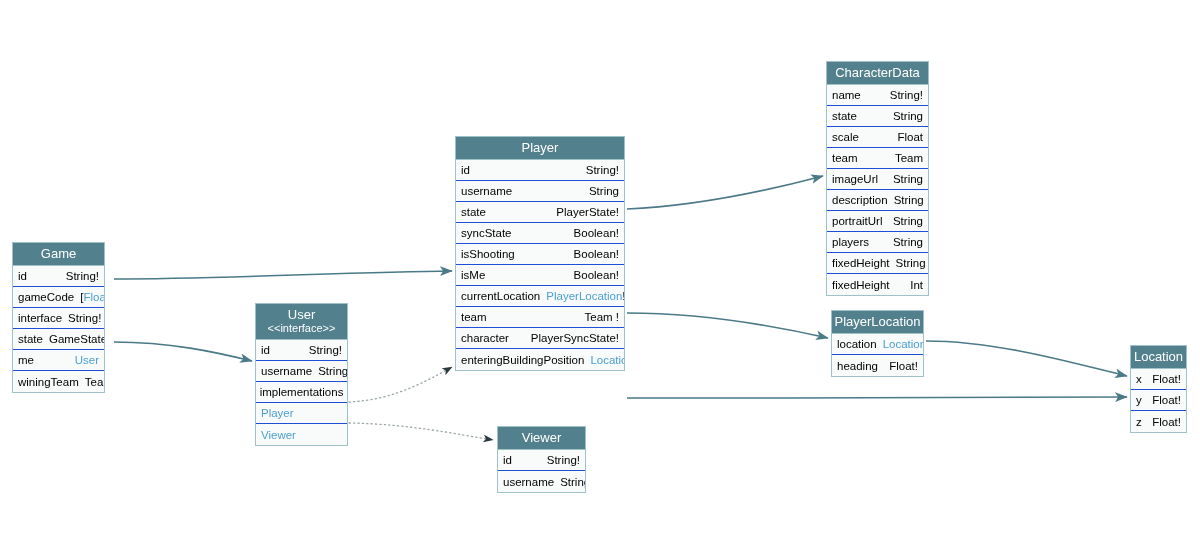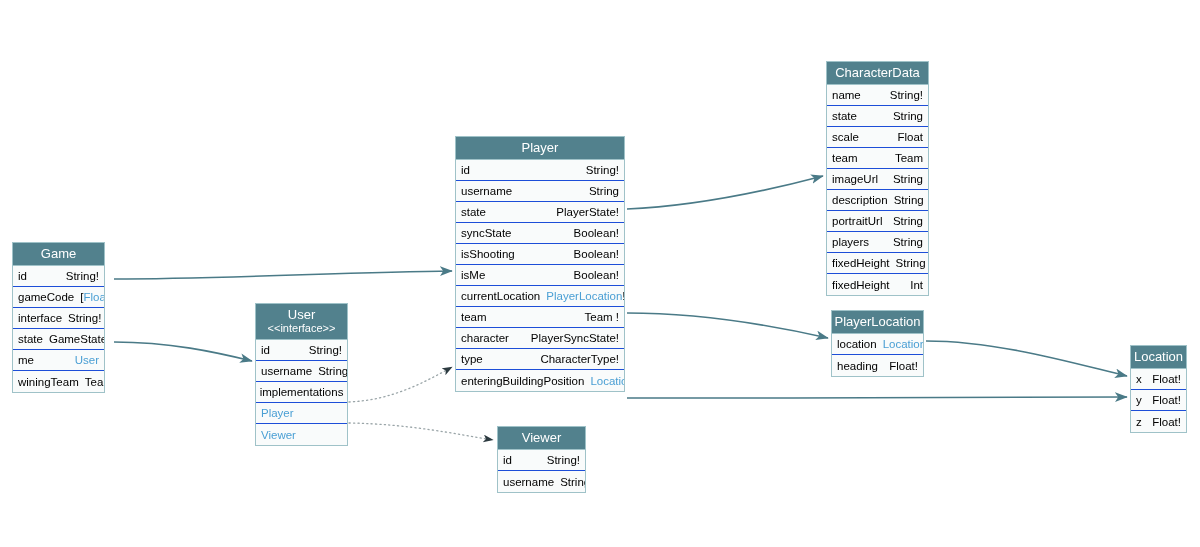--- a/index.html
+++ b/index.html
@@ -157,24 +157,20 @@
         </div>
         <div class="row">
           <span class="fname">team</span>
           <span class="ftype">Team !</span>
         </div>
         <div class="row">
           <span class="fname">character</span>
           <span class="ftype">PlayerSyncState!</span>
         </div>
         <div class="row">
-          <span class="fname">type</span>
-          <span class="ftype">CharacterType!</span>
-        </div>
-        <div class="row">
           <span class="fname">enteringBuildingPosition</span>
           <span class="ftype t-blue">Location</span>
         </div>
       </div>
       <div class="entity" style="left: 497px; top: 426px; width: 89px;">
         <div class="ent-header"><span>Viewer</span></div>
         <div class="row">
           <span class="fname">id</span>
           <span class="ftype">String!</span>
         </div>

